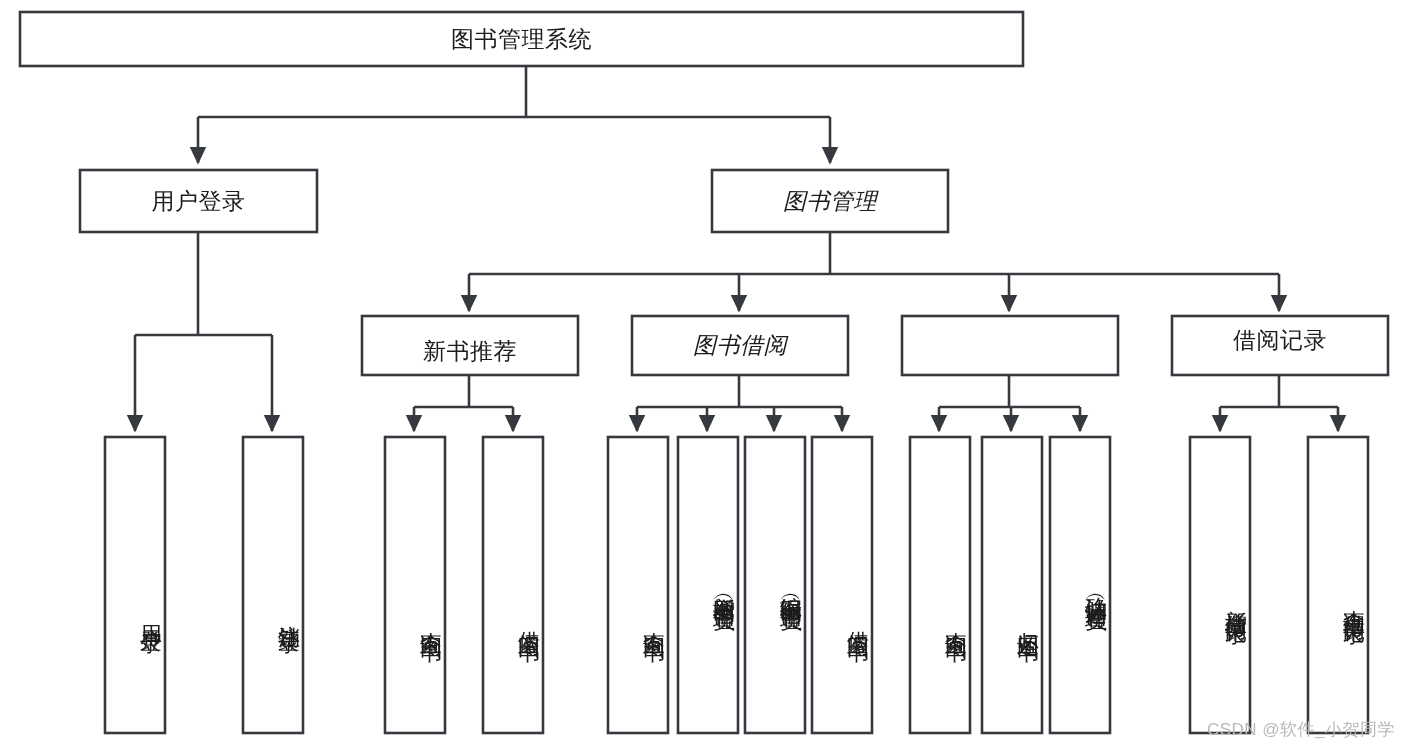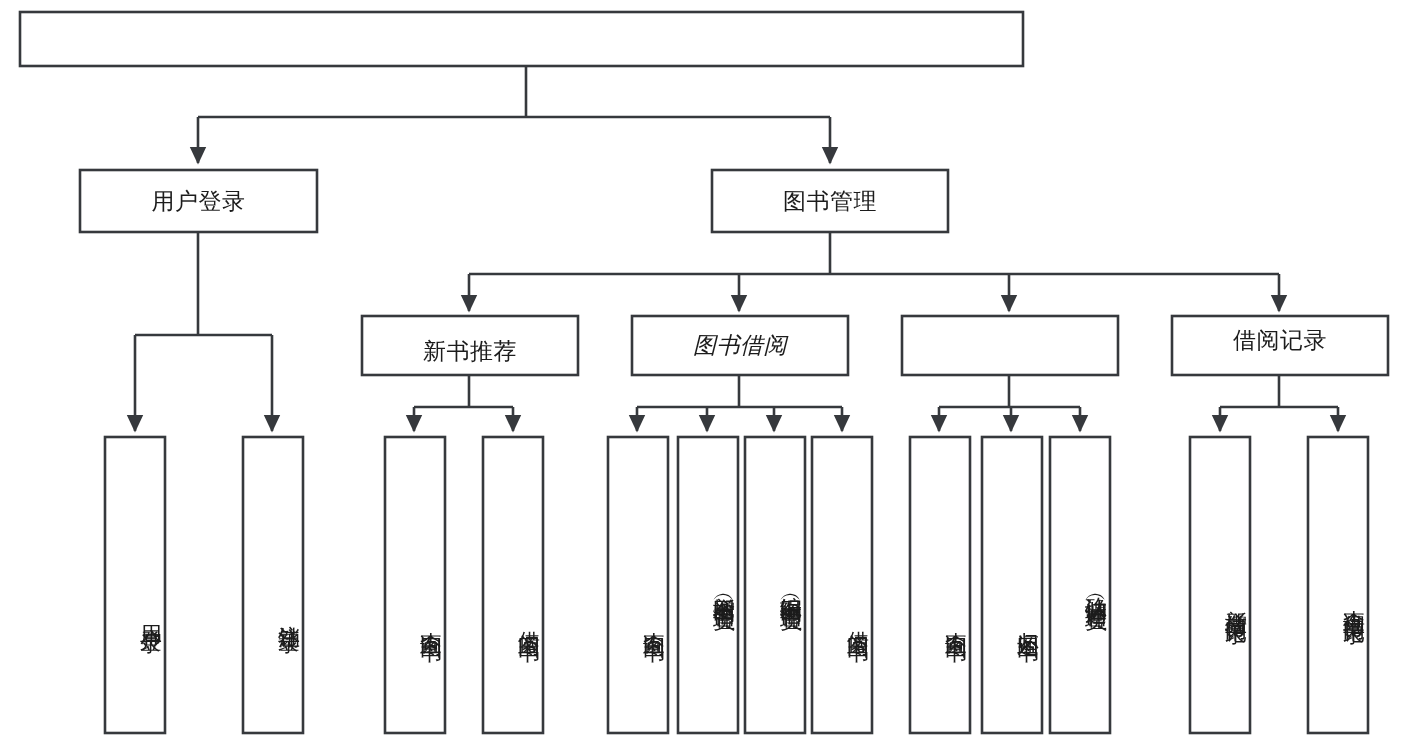--- a/index.html
+++ b/index.html
@@ -146,24 +146,25 @@
     <path class="connector" marker-end="url(#arrow)" d="M 939 407 L 939 431"></path>
     <path class="connector" marker-end="url(#arrow)" d="M 1011 407 L 1011 431"></path>
     <path class="connector" marker-end="url(#arrow)" d="M 1080 407 L 1080 431"></path>
 
     <path class="connector" d="M 1279 375 L 1279 407"></path>
     <path class="connector" d="M 1220 407 L 1338 407"></path>
     <path class="connector" marker-end="url(#arrow)" d="M 1220 407 L 1220 431"></path>
     <path class="connector" marker-end="url(#arrow)" d="M 1338 407 L 1338 431"></path>
   </svg>
 
+  <div class="node-label horiz" style="left:20px; top:12px; width:1003px; height:54px;">图书管理系统</div>
 
   <div class="node-label horiz" style="left:80px; top:170px; width:237px; height:62px;">用户登录</div>
 
-  <div class="node-label horiz" style="left:712px; top:170px; width:236px; height:62px;">图书管理</div>
+  <div class="node-label horiz" style="left:712px; top:170px; width:236px; height:62px;font-style:italic;">图书管理</div>
 
   <div class="node-label horiz" style="left:362px; top:316px; width:216px; height:70px;">新书推荐</div>
 
   <div class="node-label horiz" style="left:632px; top:316px; width:216px; height:59px;font-style:italic;">图书借阅</div>
 
 
   <div class="node-label horiz" style="left:1172px; top:316px; width:216px; height:48px;">借阅记录</div>
 
   <div class="node-label vert" style="left:105px; top:487px; width:60px; height:246px;">用户登录</div>
 
@@ -184,14 +185,15 @@
   <div class="node-label vert" style="left:910px; top:500px; width:60px; height:233px;">查询图书</div>
 
   <div class="node-label vert" style="left:982px; top:500px; width:60px; height:233px;">归还图书</div>
 
   <div class="node-label vert tall" style="left:1050px; top:437px; width:60px; height:296px;">确认归还（管理员）</div>
 
   <div class="node-label vert" style="left:1190px; top:462px; width:60px; height:271px;">新增借阅记录</div>
 
   <div class="node-label vert" style="left:1308px; top:462px; width:60px; height:271px;">查询借阅记录</div>
 
+  <div class="watermark">CSDN @软件_小贺同学</div>
 
 </div>
 
 </body></html>

